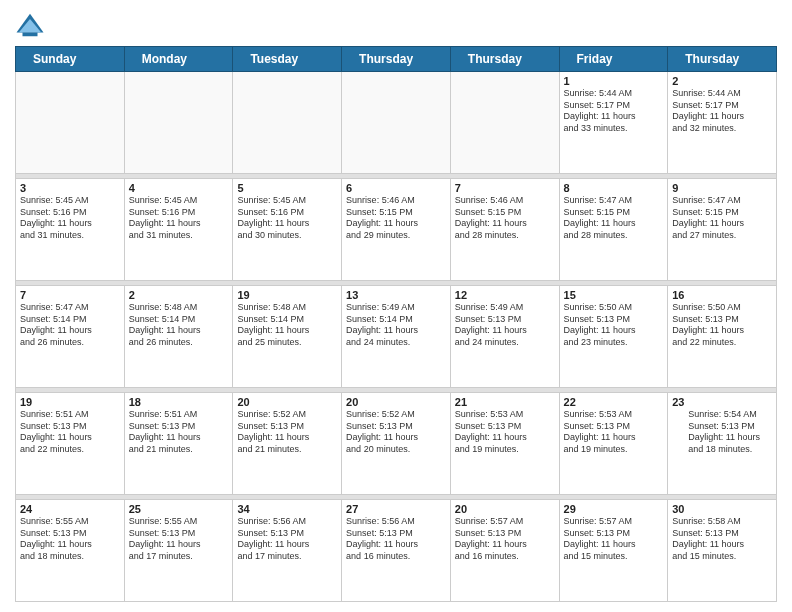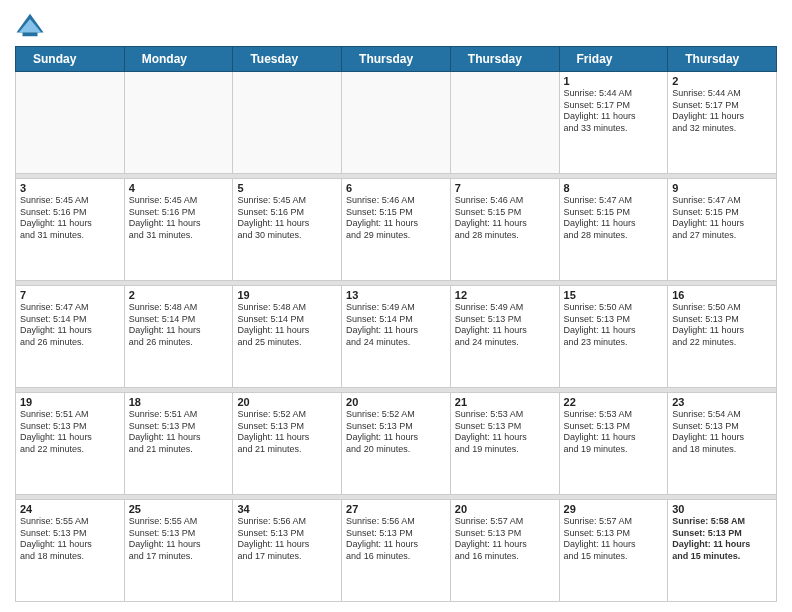--- a/index.html
+++ b/index.html
@@ -310,21 +310,21 @@
           </td>
           <td>
             <div class="day-number">22</div>
             <div class="day-info" style="white-space: pre-line;">Sunrise: 5:53 AM
 Sunset: 5:13 PM
 Daylight: 11 hours
 and 19 minutes.</div>
           </td>
           <td>
             <div class="day-number">23</div>
-            <div class="day-info" style="white-space: pre-line;">Sunrise: 5:54 AM
+            <div class="day-info" style="white-space: pre-line; margin-left: 16px;">Sunrise: 5:54 AM
 Sunset: 5:13 PM
 Daylight: 11 hours
 and 18 minutes.</div>
           </td>
         </tr>
         <tr class="spacer">
           <td colspan="7"></td>
         </tr>
         <tr>
           <td>
@@ -364,21 +364,21 @@
           </td>
           <td>
             <div class="day-number">29</div>
             <div class="day-info" style="white-space: pre-line;">Sunrise: 5:57 AM
 Sunset: 5:13 PM
 Daylight: 11 hours
 and 15 minutes.</div>
           </td>
           <td>
             <div class="day-number">30</div>
-            <div class="day-info" style="white-space: pre-line; font-weight: bold;">Sunrise: 5:58 AM
+            <div class="day-info" style="white-space: pre-line;">Sunrise: 5:58 AM
 Sunset: 5:13 PM
 Daylight: 11 hours
 and 15 minutes.</div>
           </td>
         </tr>
       </tbody>
   </table>
 </div>
 
 </body></html>

